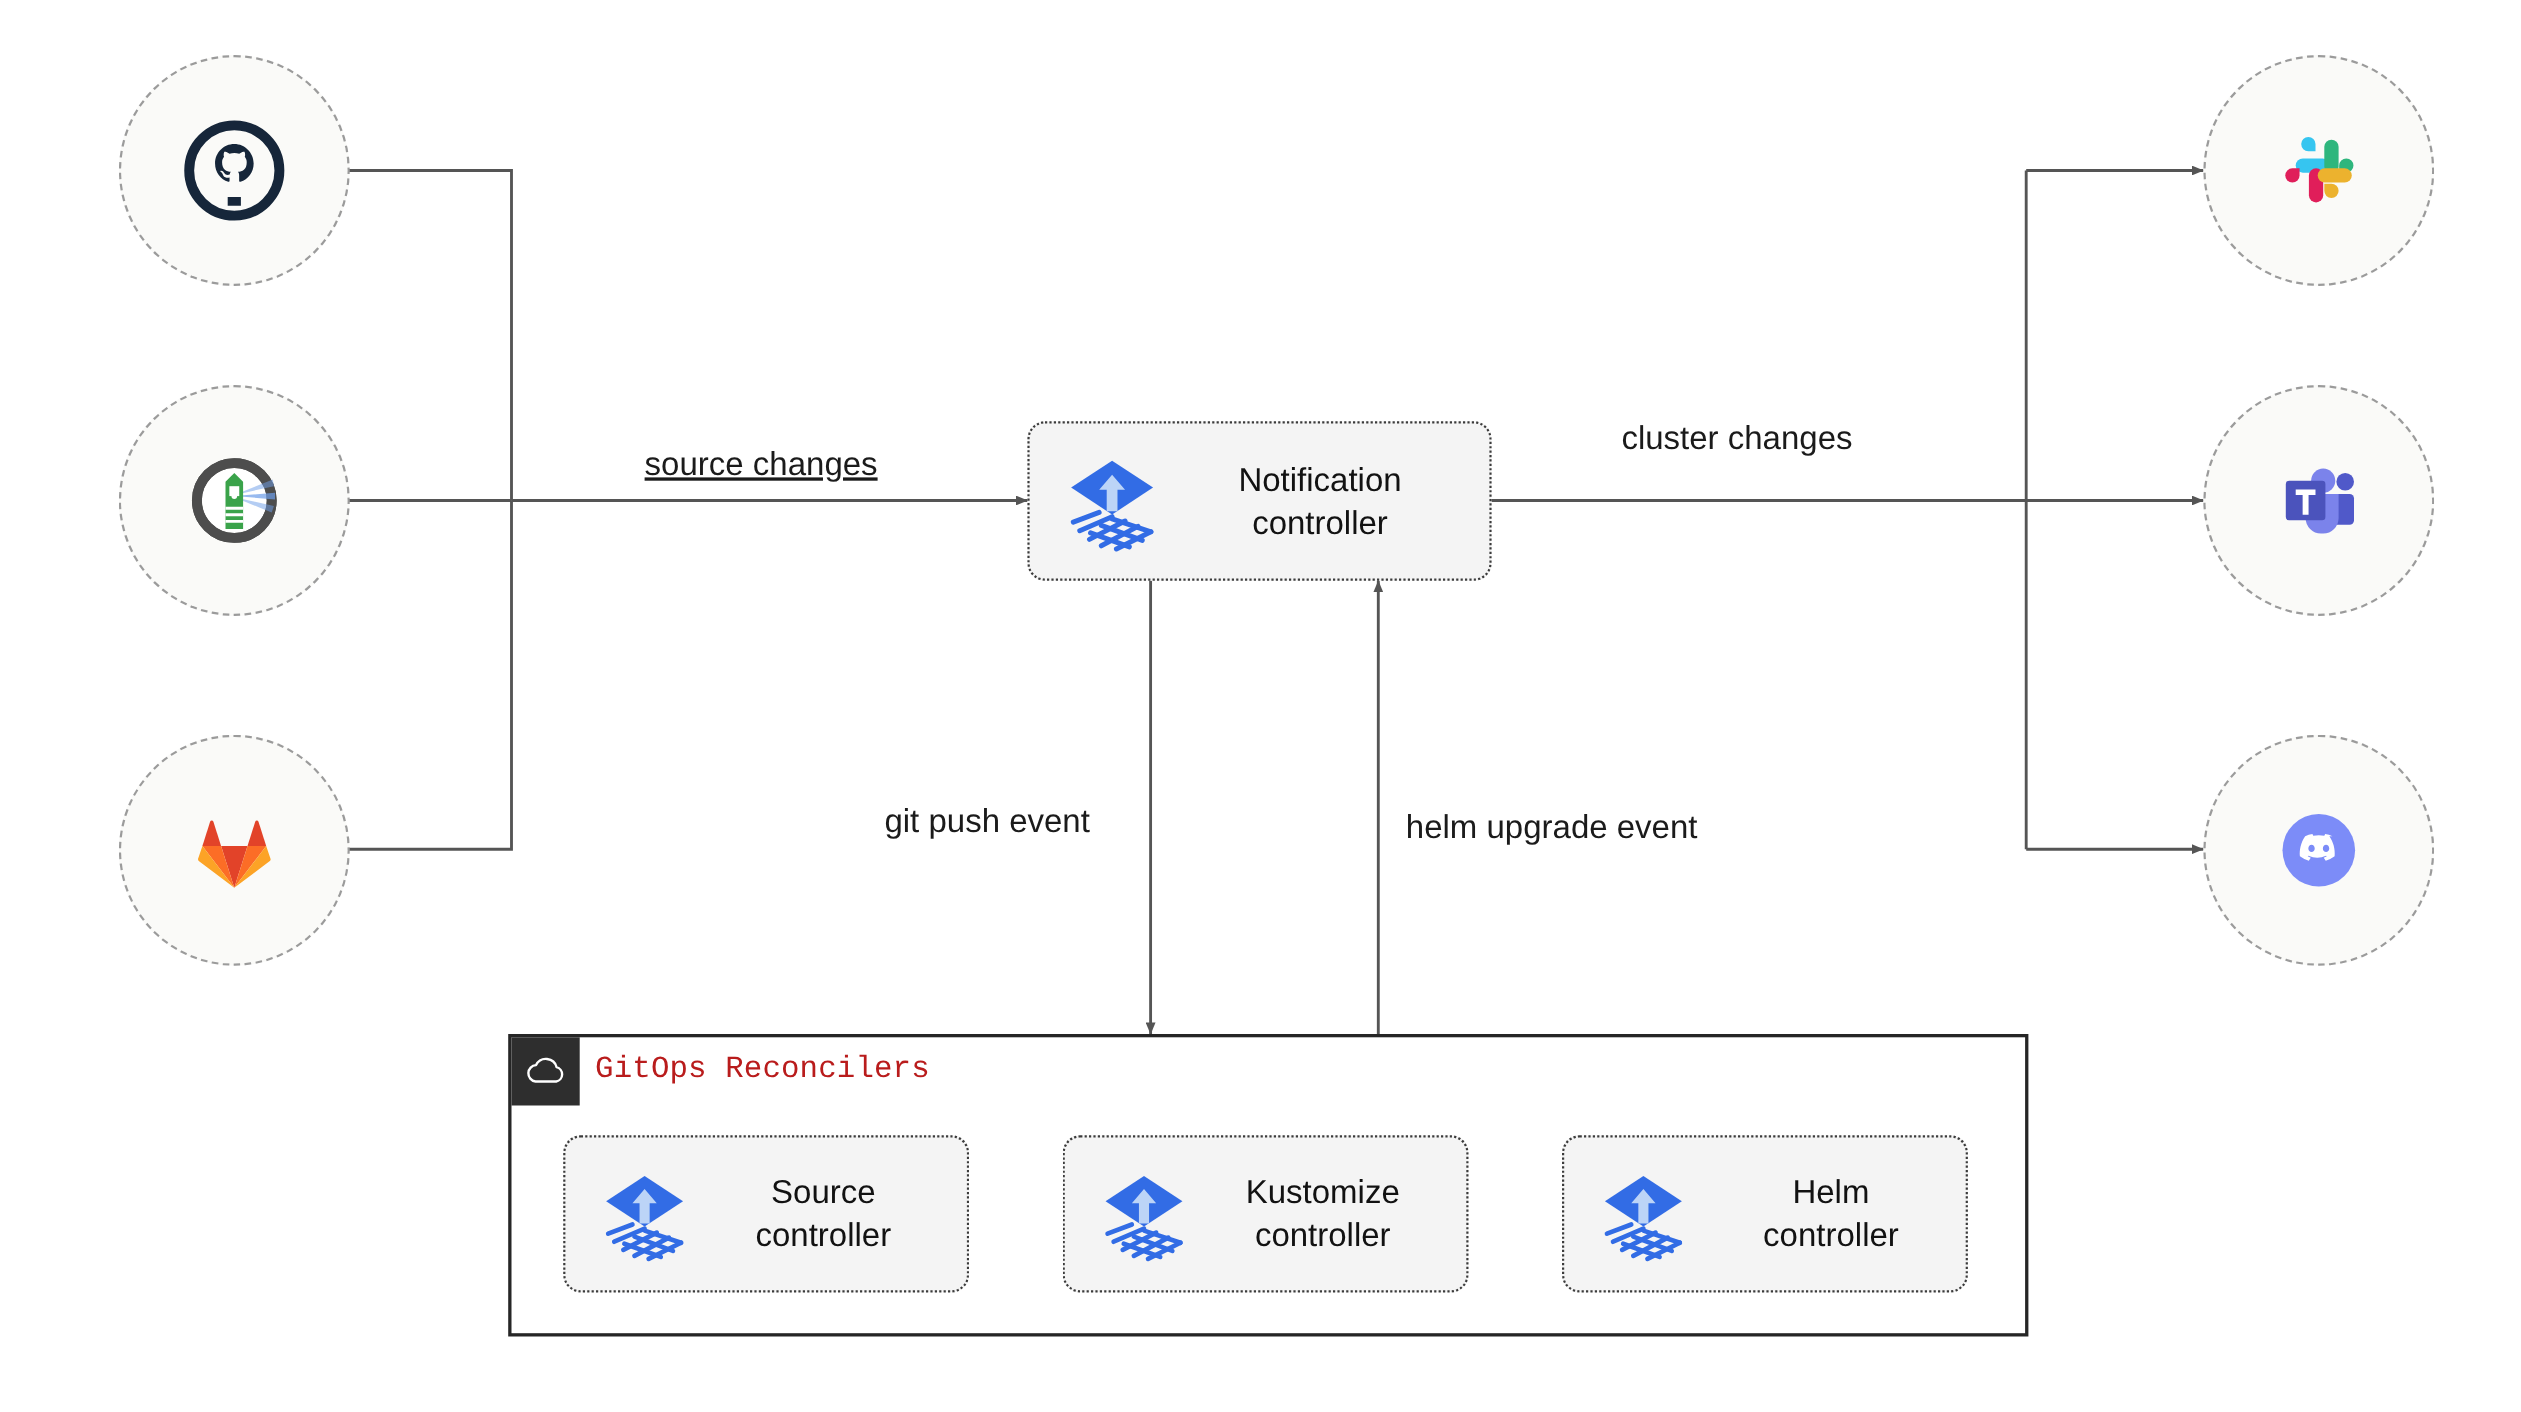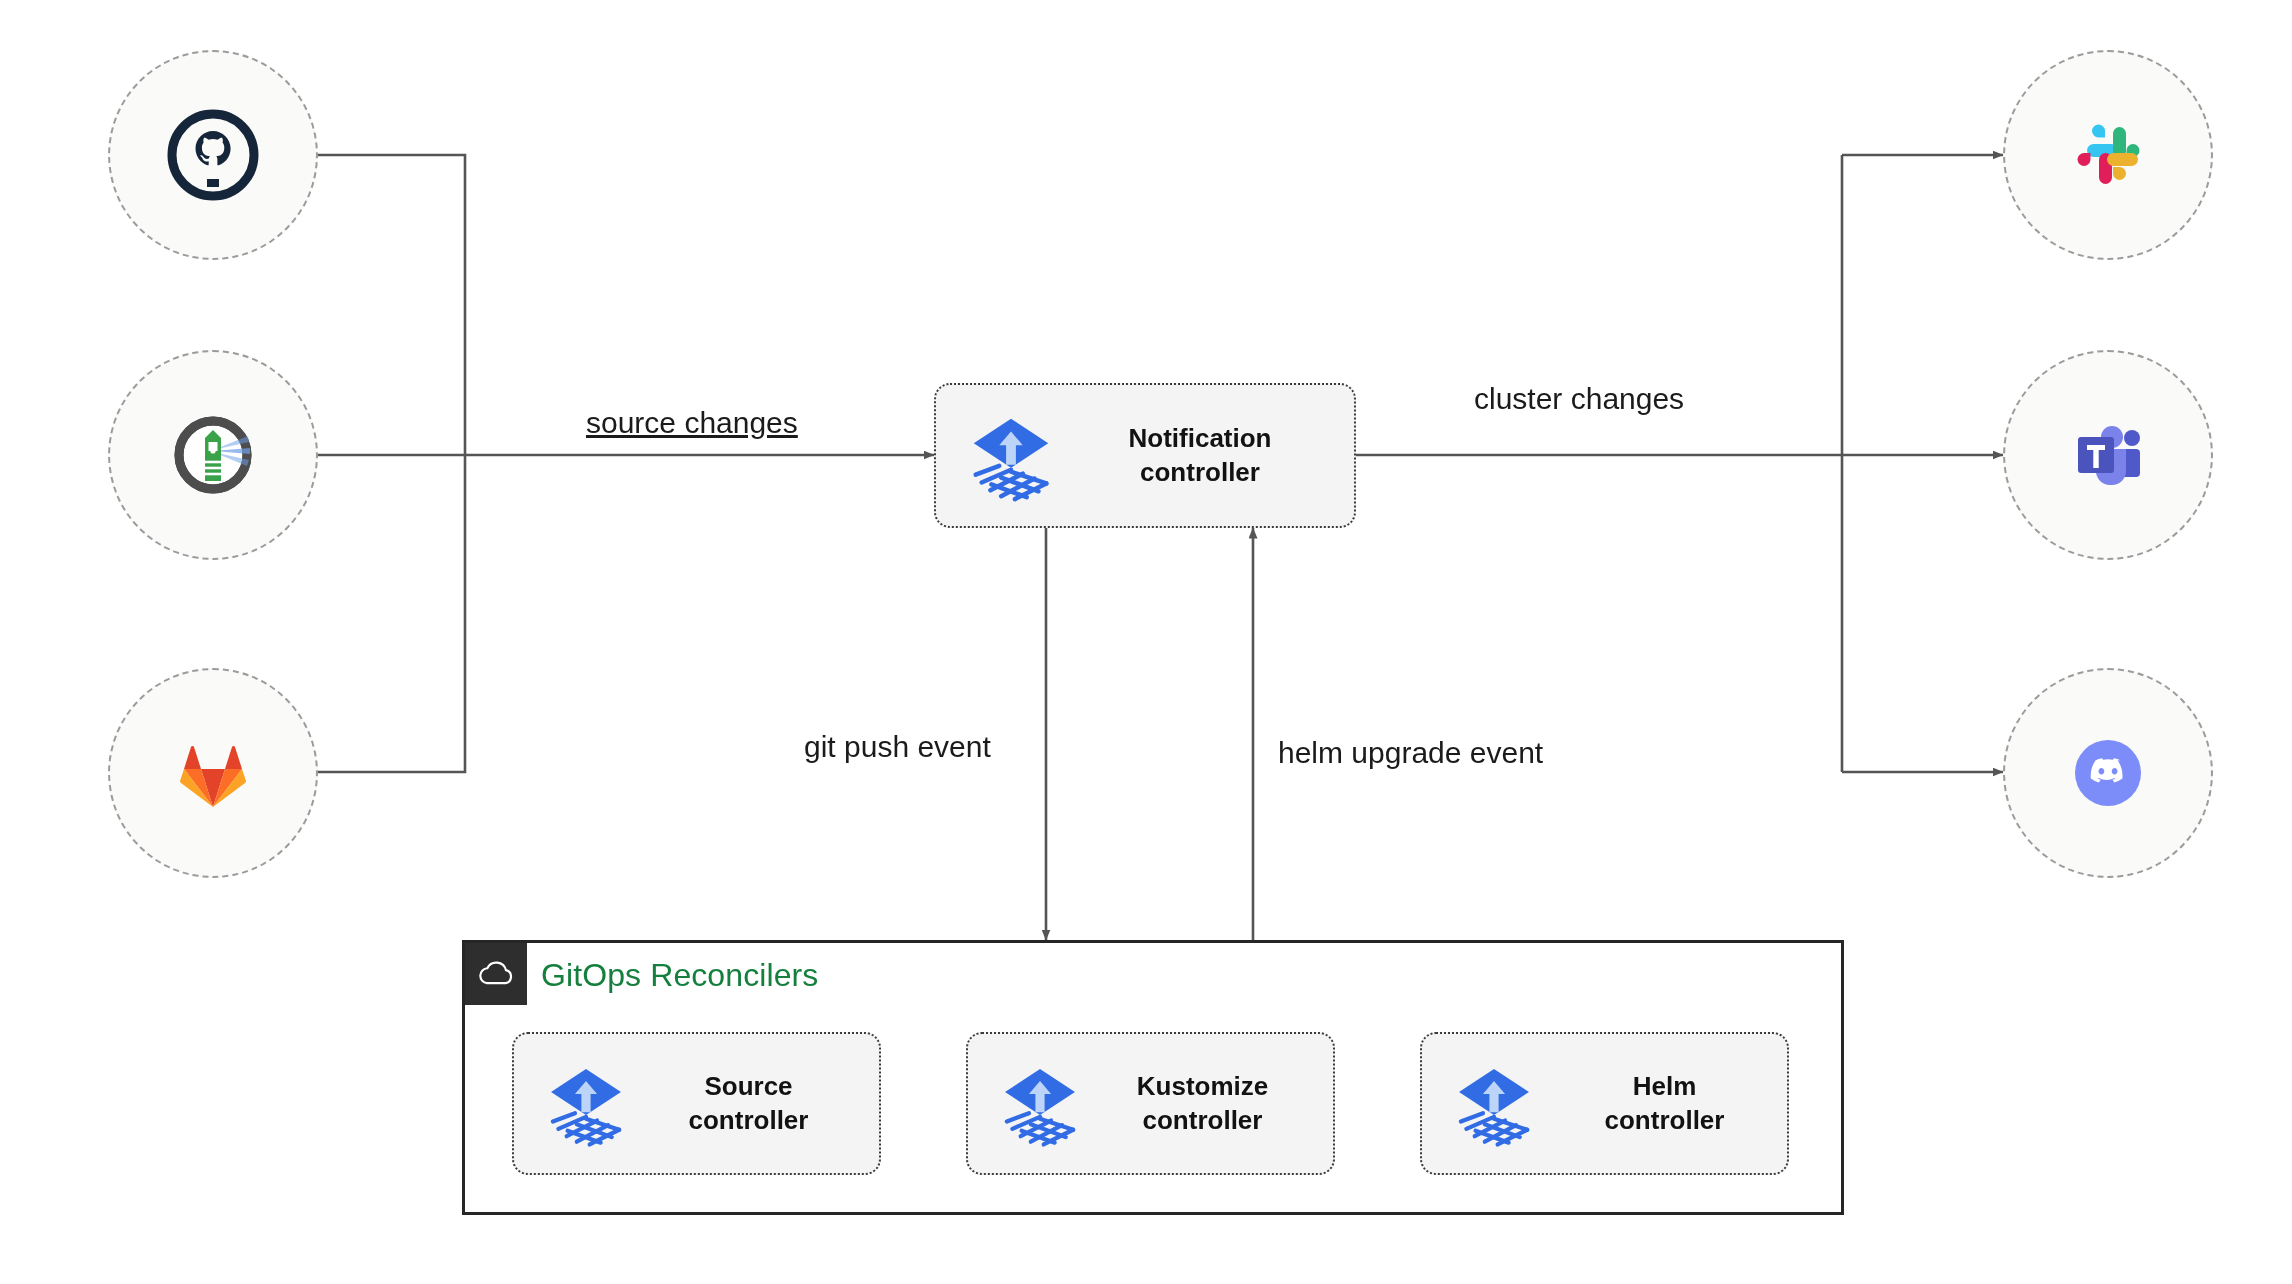--- a/index.html
+++ b/index.html
@@ -22,35 +22,35 @@
 
   
   .ctrl-card{
     position:absolute;box-sizing:border-box;
     background:#f4f4f4;border:2px dotted #3b3b3b;border-radius:16px;
     display:flex;align-items:center;
   }
   .ctrl-card .ctrl-logo{flex:0 0 auto;margin-left:26px;}
   .ctrl-card .ctrl-text{
     flex:1 1 auto;text-align:center;line-height:1.30;
-    font-size:26px;color:#121212;padding-right:14px;white-space:pre-line;font-weight:bold;
+    font-size:30px;color:#121212;padding-right:14px;white-space:pre-line;
   }
 
   
   .group-box{
     position:absolute;box-sizing:border-box;
     background:#ffffff;border:3px solid #262626;
   }
   .group-tab{
     position:absolute;left:0;top:0;width:62px;height:62px;
     background:#2e2e2e;display:flex;align-items:center;justify-content:center;
   }
   .group-title{
     position:absolute;left:76px;top:14px;
-    font-size:32px;color:#15803d;letter-spacing:.1px;
+    font-size:28px;color:#b91c1c;letter-spacing:.1px;font-family:Liberation Mono, monospace;
   }
 
   
   .edge-label{
     position:absolute;font-size:30px;color:#1b1b1b;
     background:#ffffff;padding:2px 10px;white-space:nowrap;
   }
 </style>
 </head>
 <body>

